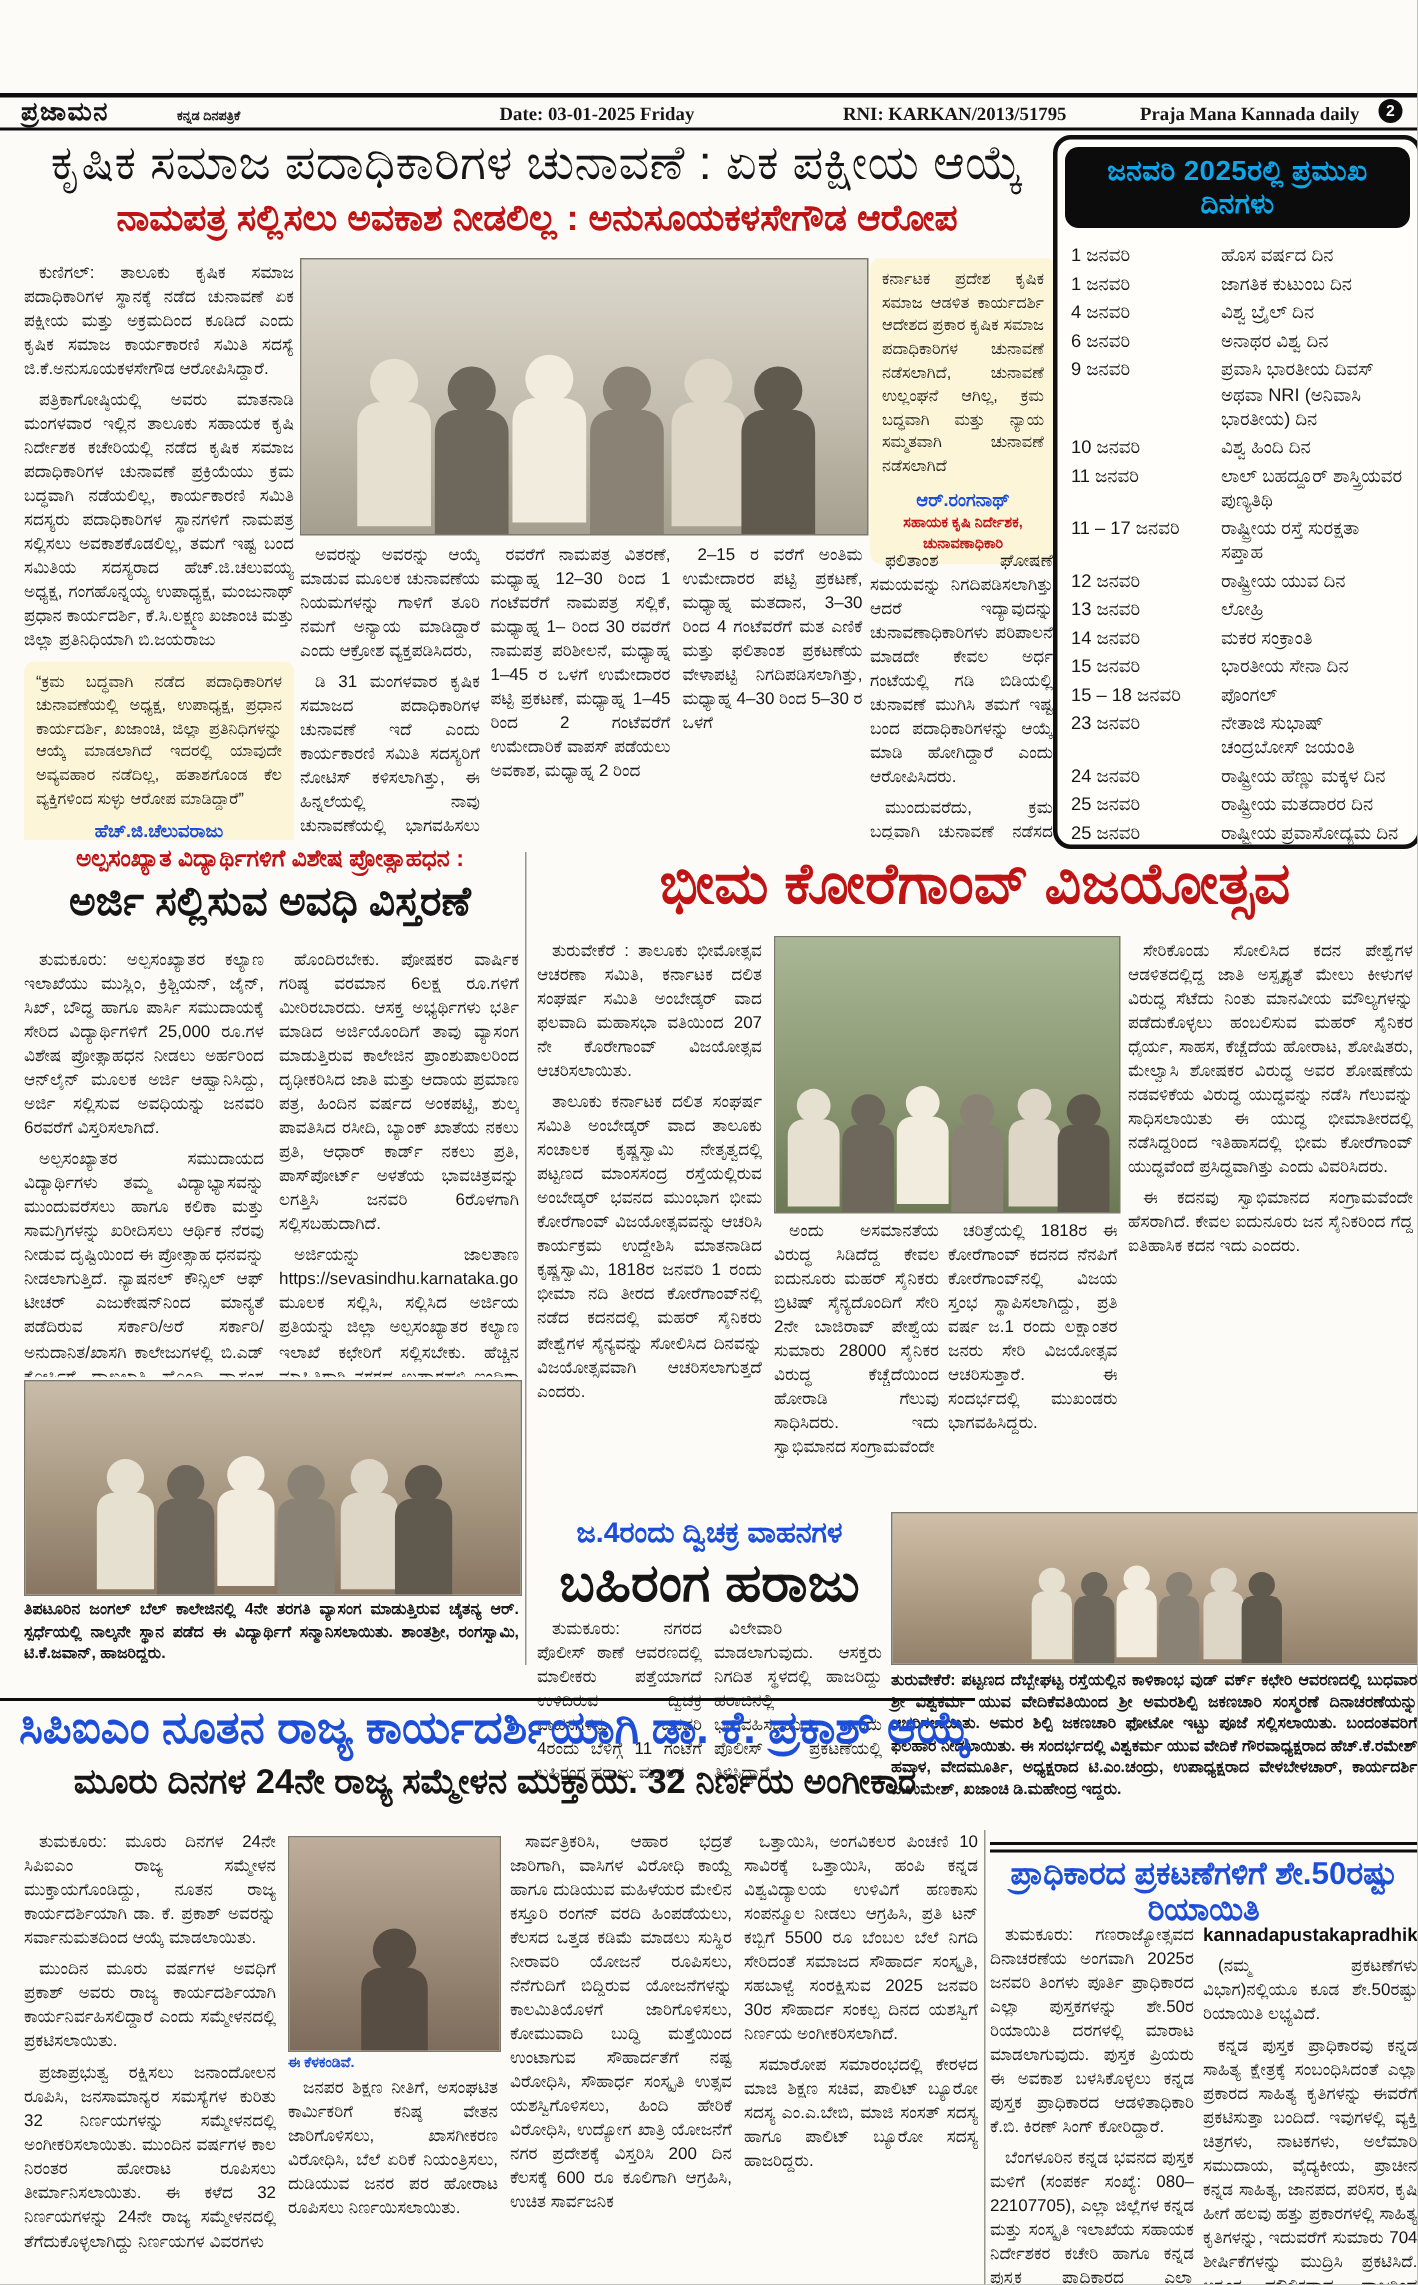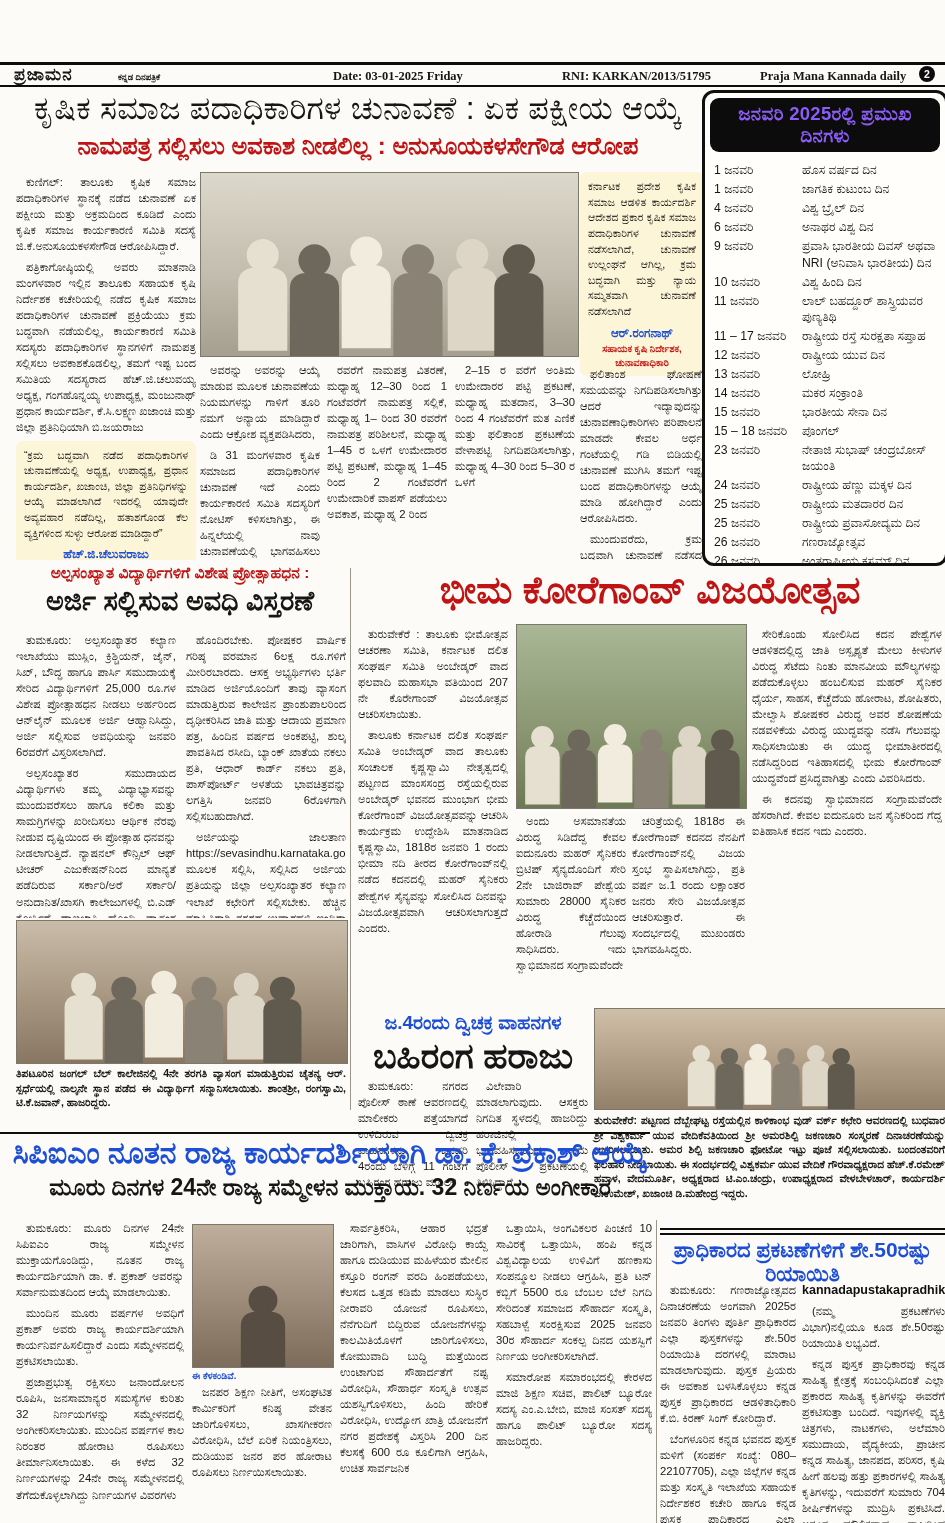--- a/index.html
+++ b/index.html
@@ -17,24 +17,24 @@
   .headline-xl{font-size:32px;font-weight:normal;line-height:1.25;letter-spacing:.2px;}
   .subheadline{font-size:24px;font-weight:bold;color:#c01414;line-height:1.2;}
   .sec-kicker{font-size:15.5px;font-weight:bold;color:#c01414;}
   .sec-headline{font-size:27px;font-weight:bold;line-height:1.15;}
   .big-red{font-size:38px;font-weight:bold;color:#c01414;line-height:1.1;}
   .quote-box{background:#fdf5d7;border-radius:7px;padding:7px 8px 6px 8px;font-size:10.8px;
              line-height:1.45;text-align:justify;}
   .attr-name{color:#1d4ed8;font-weight:bold;text-align:center;font-size:12px;margin-top:5px;}
   .attr-title{color:#c01414;font-weight:bold;text-align:center;font-size:9.6px;}
   .days-box{border:3px solid #101010;border-radius:12px;background:#fffefa;overflow:hidden;}
-  .days-header{background:#0c0c0c;color:#8b5cf6;border-radius:9px;margin:5px;padding:5px 2px;
+  .days-header{background:#0c0c0c;color:#0ea5e9;border-radius:9px;margin:5px;padding:5px 2px;
                text-align:center;font-weight:bold;font-size:18.5px;letter-spacing:.3px;}
   .days-list{padding:4px 9px;}
-  .day-row{display:flex;gap:8px;font-size:12.2px;line-height:1.33;padding:1.4px 0;}
+  .day-row{display:flex;gap:20px;font-size:12.2px;line-height:1.33;padding:1.4px 0;}
   .day-date{flex:0 0 80px;}
   .day-event{flex:1;}
   .photo{border:1px solid #7d786c;overflow:hidden;display:flex;align-items:flex-end;}
   .photo svg{width:100%;height:82%;}
   .ph-lead{background:linear-gradient(180deg,#dcd8cb 0%,#c2bdae 55%,#a49f8e 100%);}
   .ph-sch{background:linear-gradient(180deg,#c9bca8 0%,#a3937d 60%,#887662 100%);}
   .ph-bhima{background:linear-gradient(180deg,#aab796 0%,#8b9873 55%,#6d7955 100%);}
   .ph-vishwa{background:linear-gradient(180deg,#d0bfa8 0%,#b09d85 55%,#93806a 100%);}
   .ph-cpim{background:linear-gradient(180deg,#c0ae9d 0%,#96splice 0%,#8a7866 100%);}
   .caption{font-size:10.6px;font-weight:bold;line-height:1.38;text-align:justify;}

